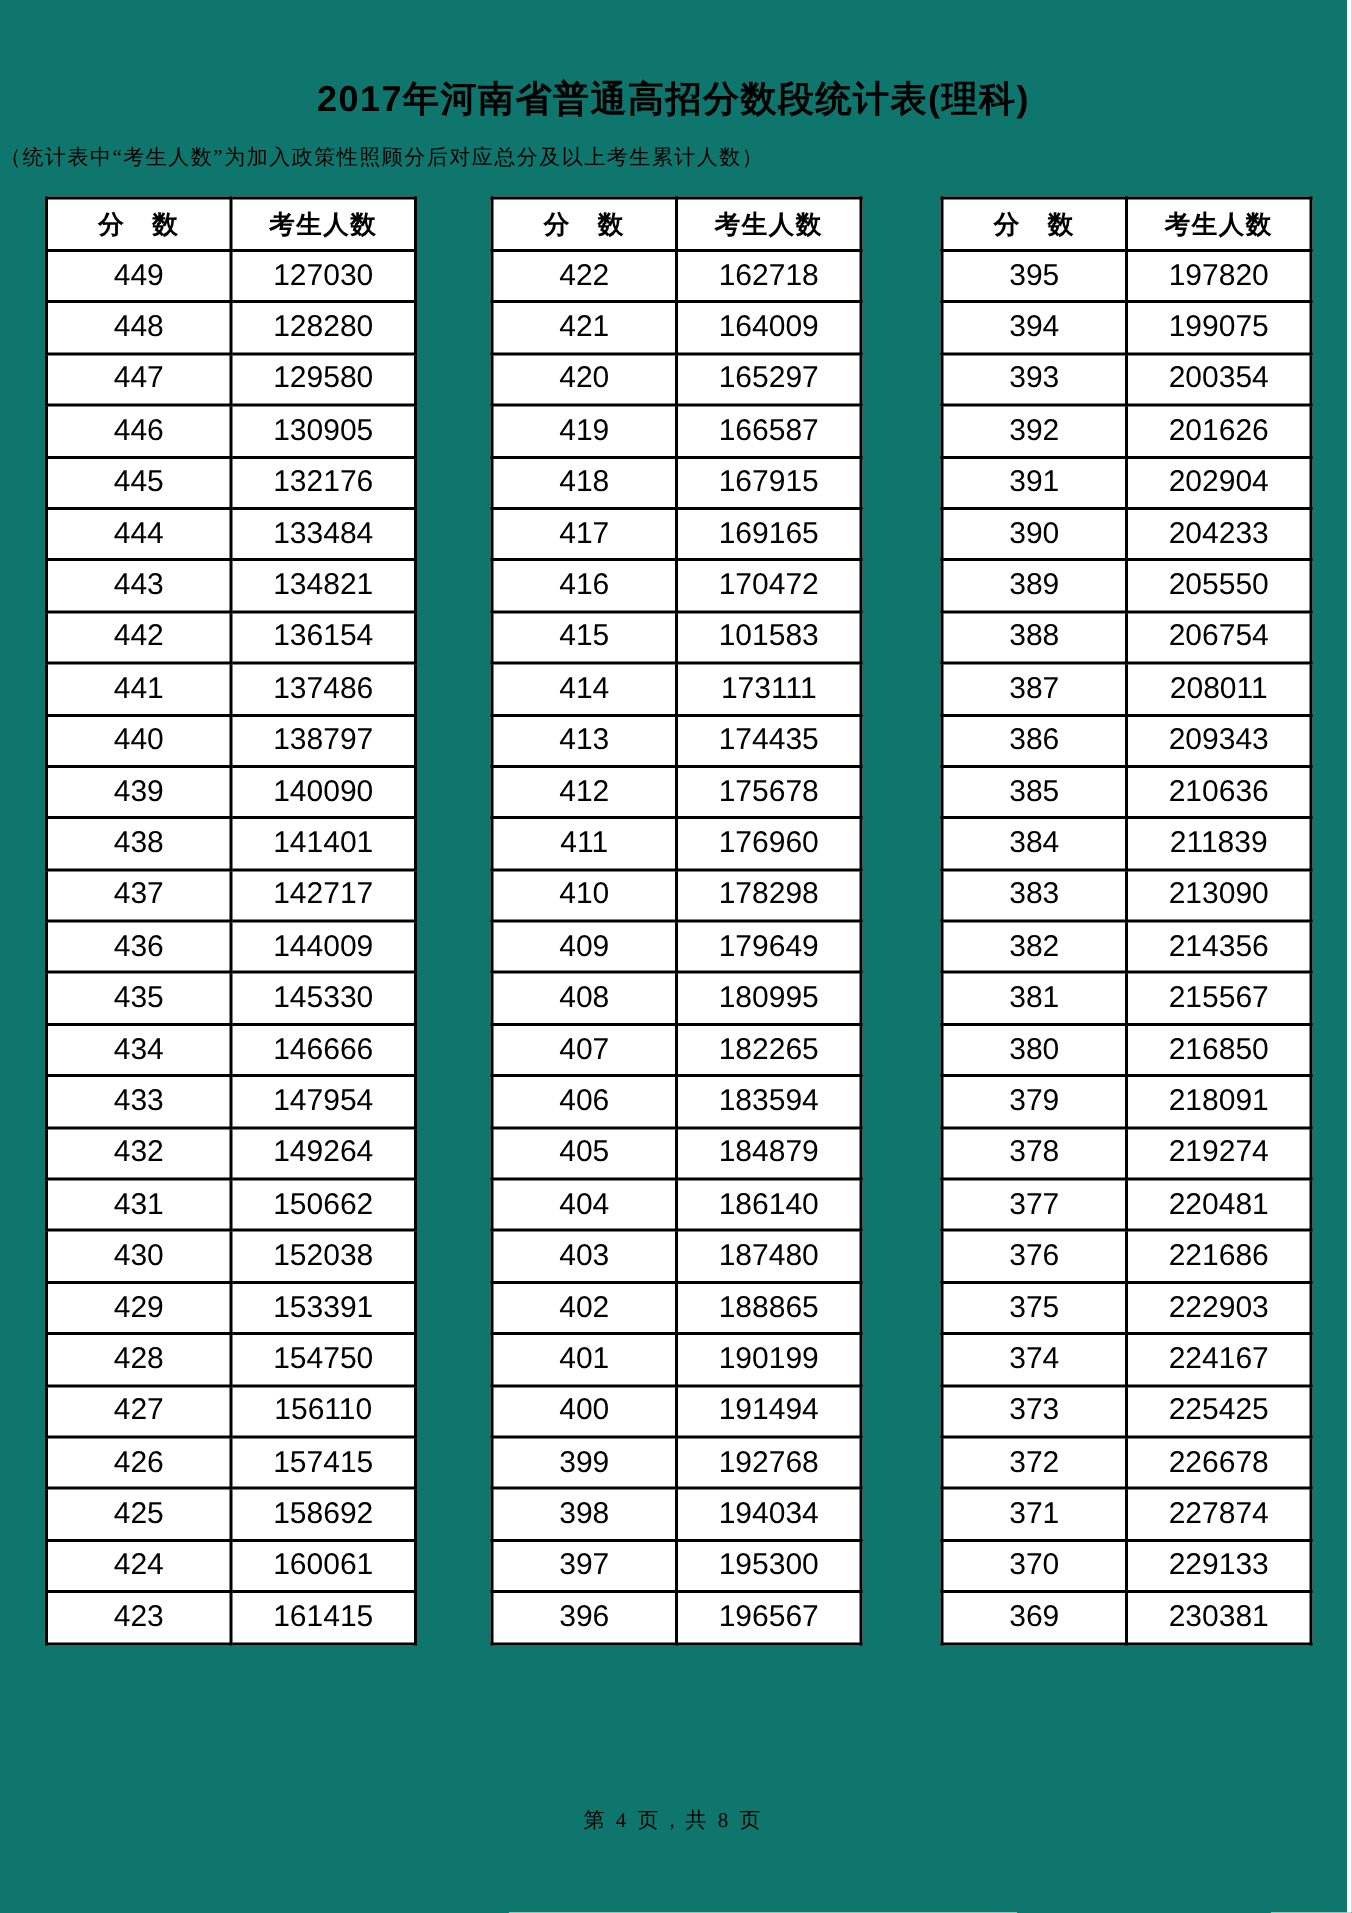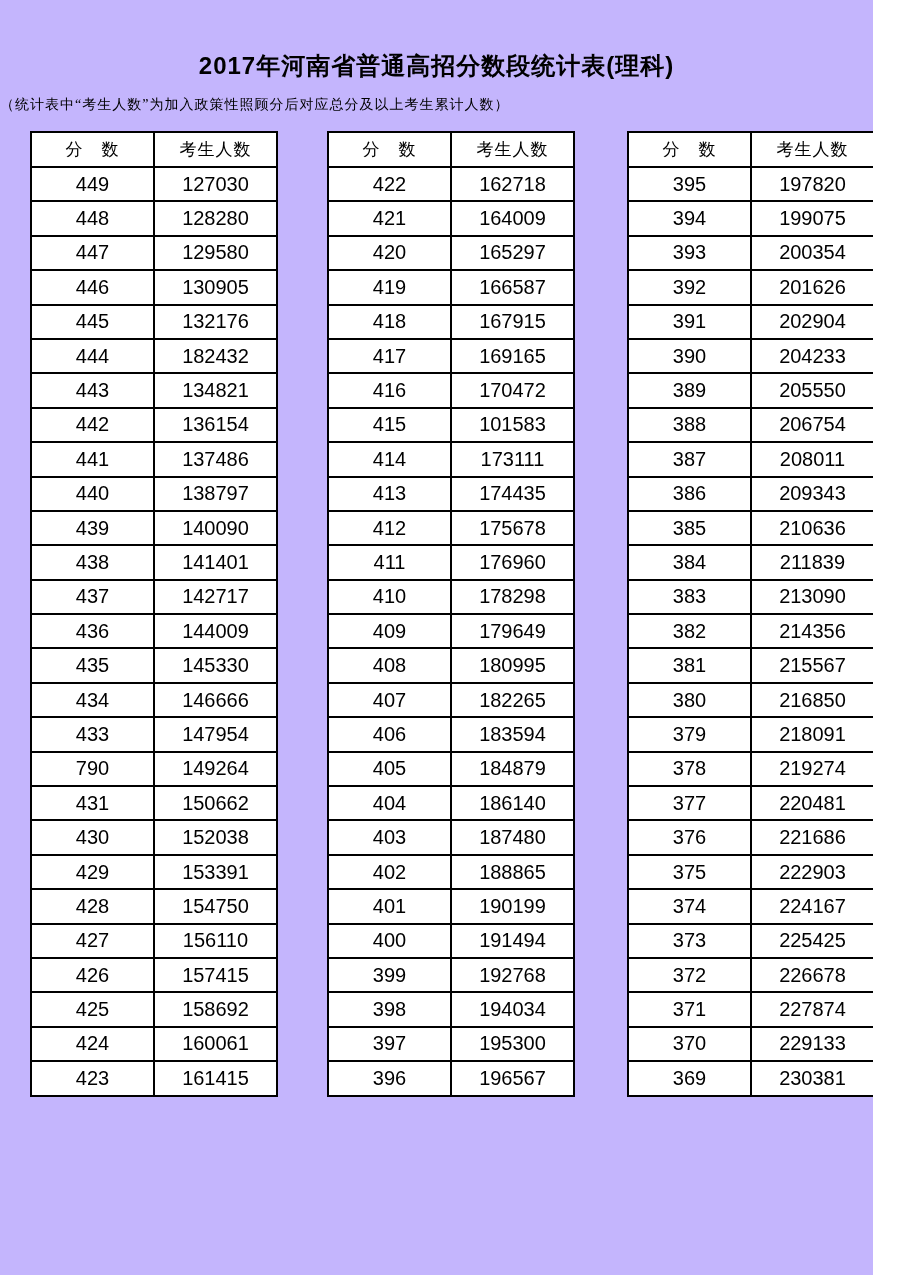--- a/index.html
+++ b/index.html
@@ -6,22 +6,23 @@
     margin: 0;
     padding: 0;
     background: #ffffff;
     font-family: "Liberation Sans", sans-serif;
     color: #000000;
   }
   .page {
     position: relative;
     width: 873px;
     height: 1275px;
-    background: #c4b5fd;
+    background: #0f766e;
     overflow: hidden;
+    padding-left: 25px;
   }
   .title {
     position: absolute;
     top: 50px;
     left: 0;
     width: 100%;
     text-align: center;
     font-size: 24px;
     font-weight: bold;
     letter-spacing: 1px;
@@ -52,21 +53,21 @@
   .score-table td {
     border: 2px solid #000000;
     text-align: center;
     vertical-align: middle;
     padding: 0;
     overflow: hidden;
   }
   .score-table th {
     height: 33px;
     font-size: 17px;
-    font-weight: 400;
+    font-weight: 700;
     letter-spacing: 1px;
   }
   .score-table td {
     height: 32.4px;
     font-size: 20px;
     font-weight: 400;
     font-family: "Liberation Sans", sans-serif;
   }
   .footer {
     position: absolute;
@@ -115,21 +116,21 @@
         <tr>
           <td>446</td>
           <td>130905</td>
         </tr>
         <tr>
           <td>445</td>
           <td>132176</td>
         </tr>
         <tr>
           <td>444</td>
-          <td>182432</td>
+          <td>133484</td>
         </tr>
         <tr>
           <td>443</td>
           <td>134821</td>
         </tr>
         <tr>
           <td>442</td>
           <td>136154</td>
         </tr>
         <tr>
@@ -162,21 +163,21 @@
         </tr>
         <tr>
           <td>434</td>
           <td>146666</td>
         </tr>
         <tr>
           <td>433</td>
           <td>147954</td>
         </tr>
         <tr>
-          <td>790</td>
+          <td>432</td>
           <td>149264</td>
         </tr>
         <tr>
           <td>431</td>
           <td>150662</td>
         </tr>
         <tr>
           <td>430</td>
           <td>152038</td>
         </tr>
@@ -450,14 +451,15 @@
           <td>370</td>
           <td>229133</td>
         </tr>
         <tr>
           <td>369</td>
           <td>230381</td>
         </tr>
       </tbody>
   </table>
 
+  <div class="footer">第 4 页，共 8 页</div>
 
 </div>
 
 </body></html>

